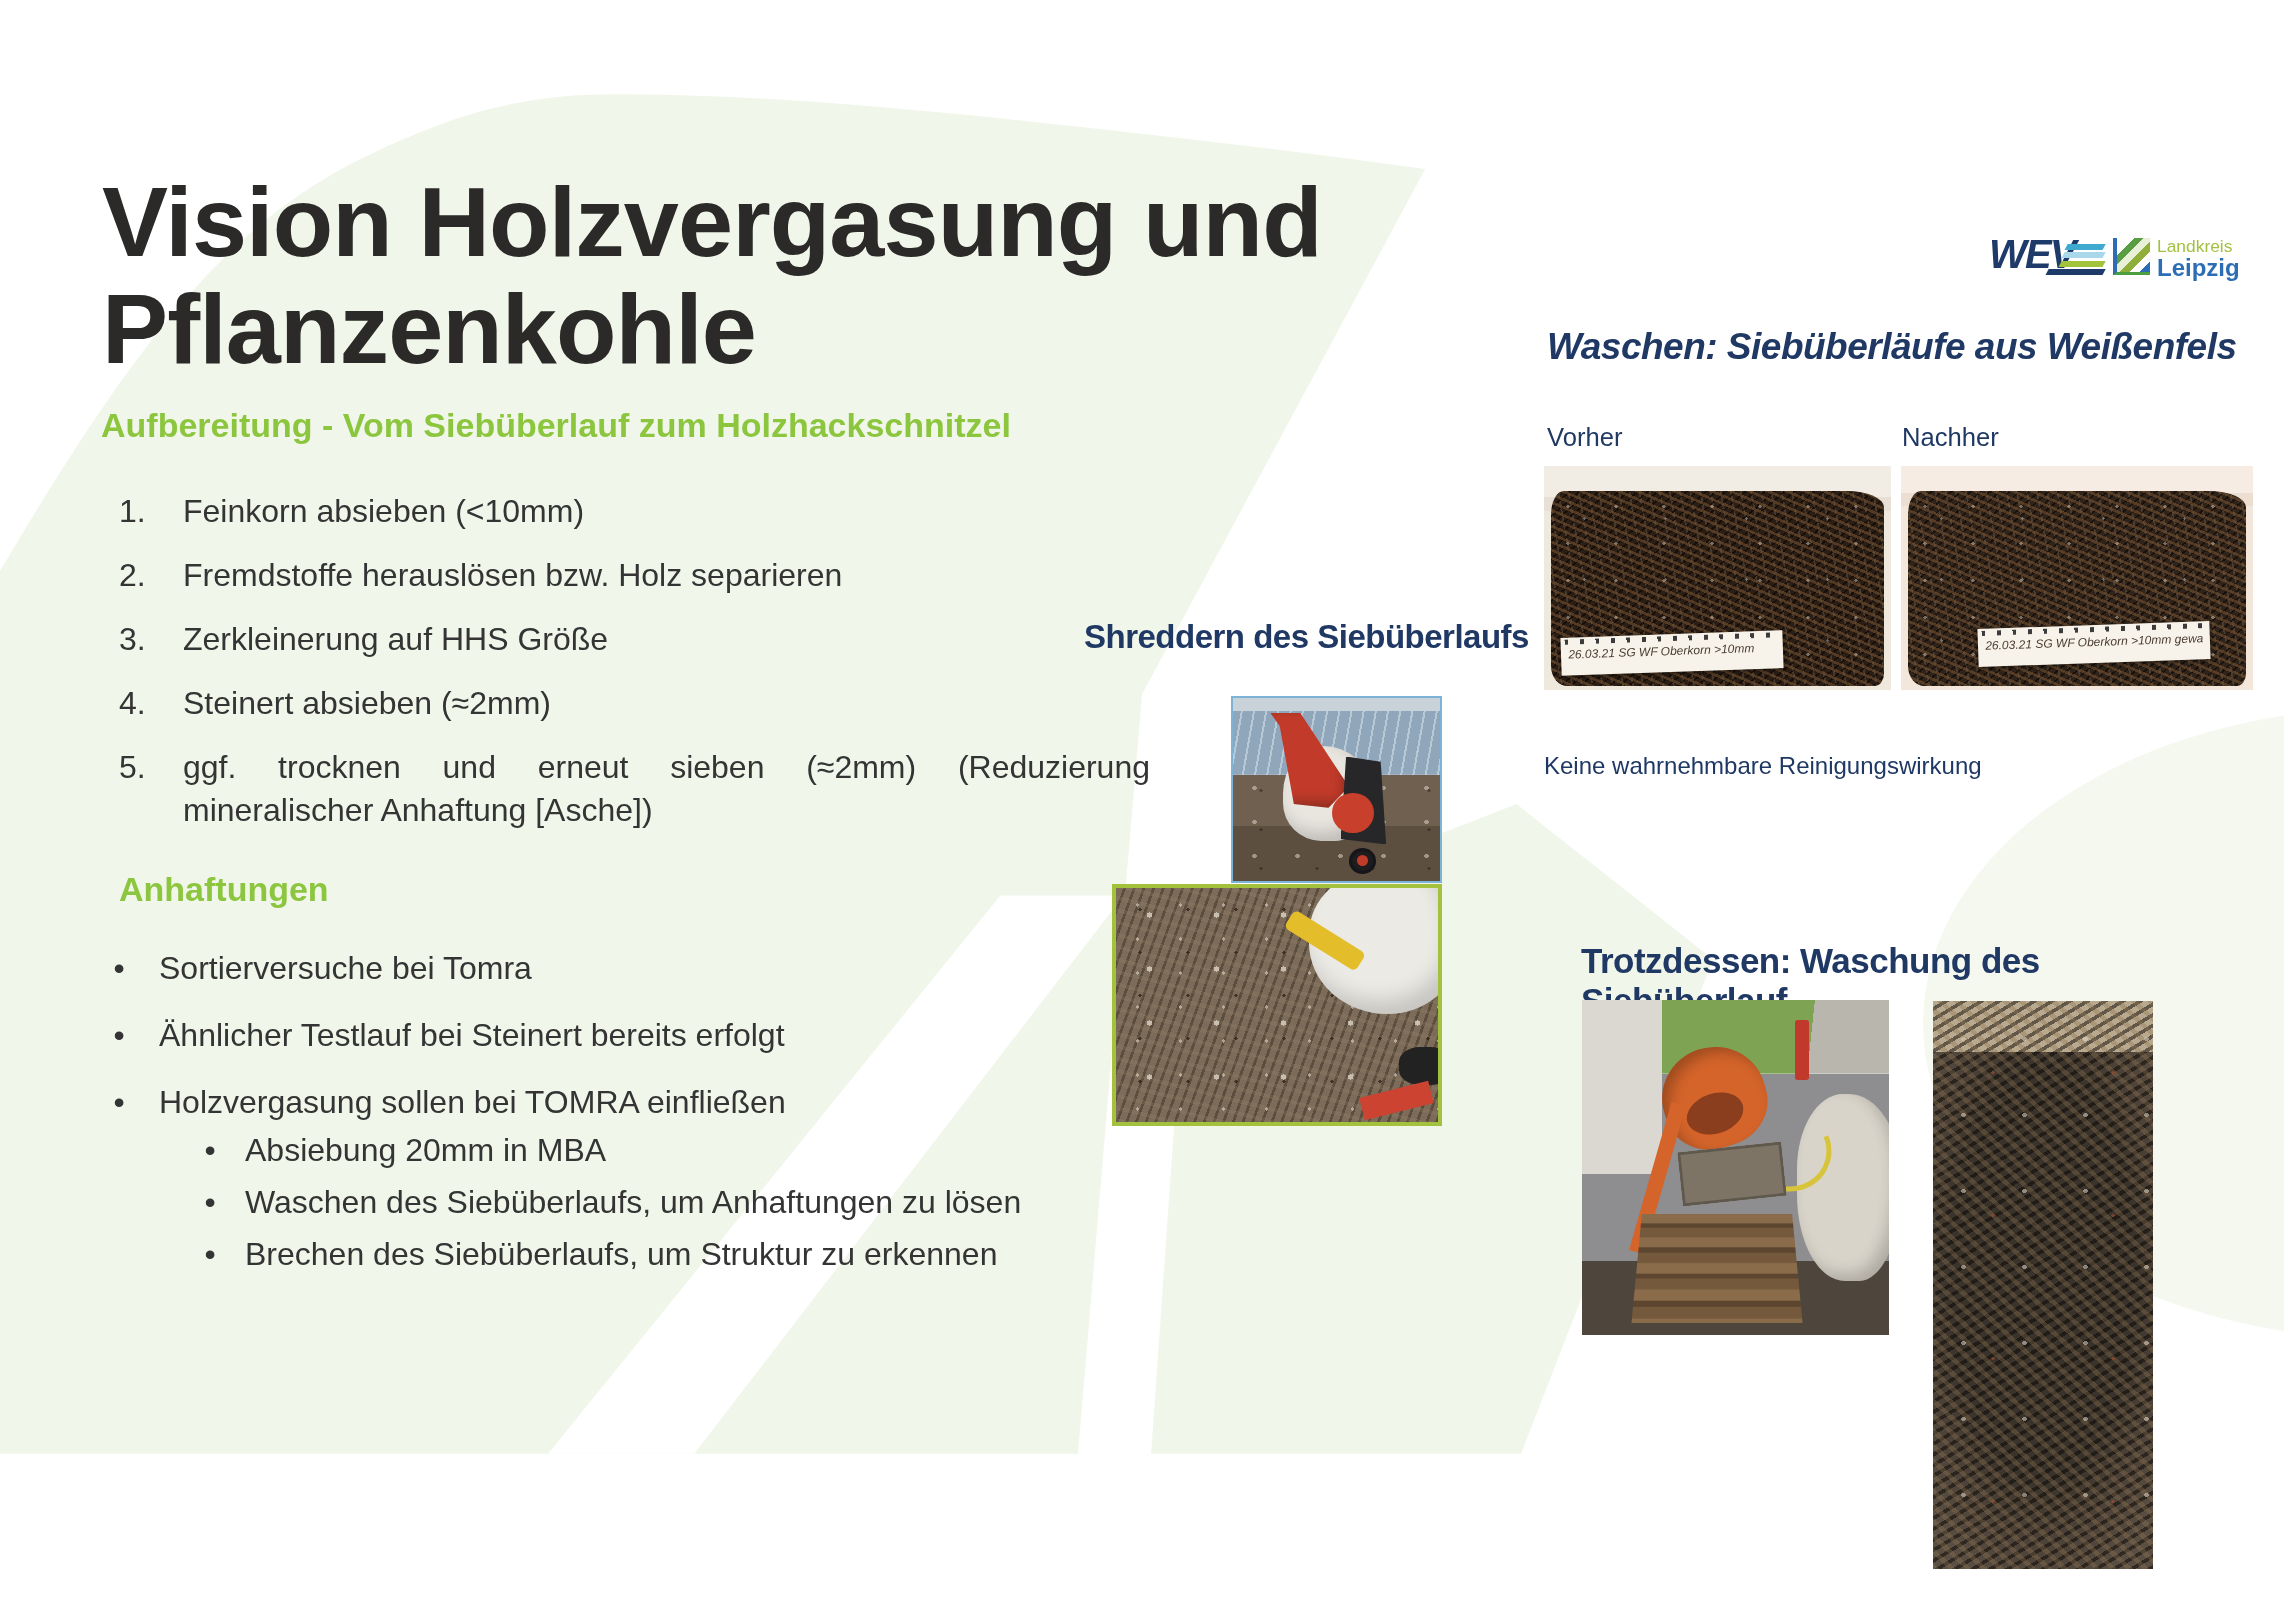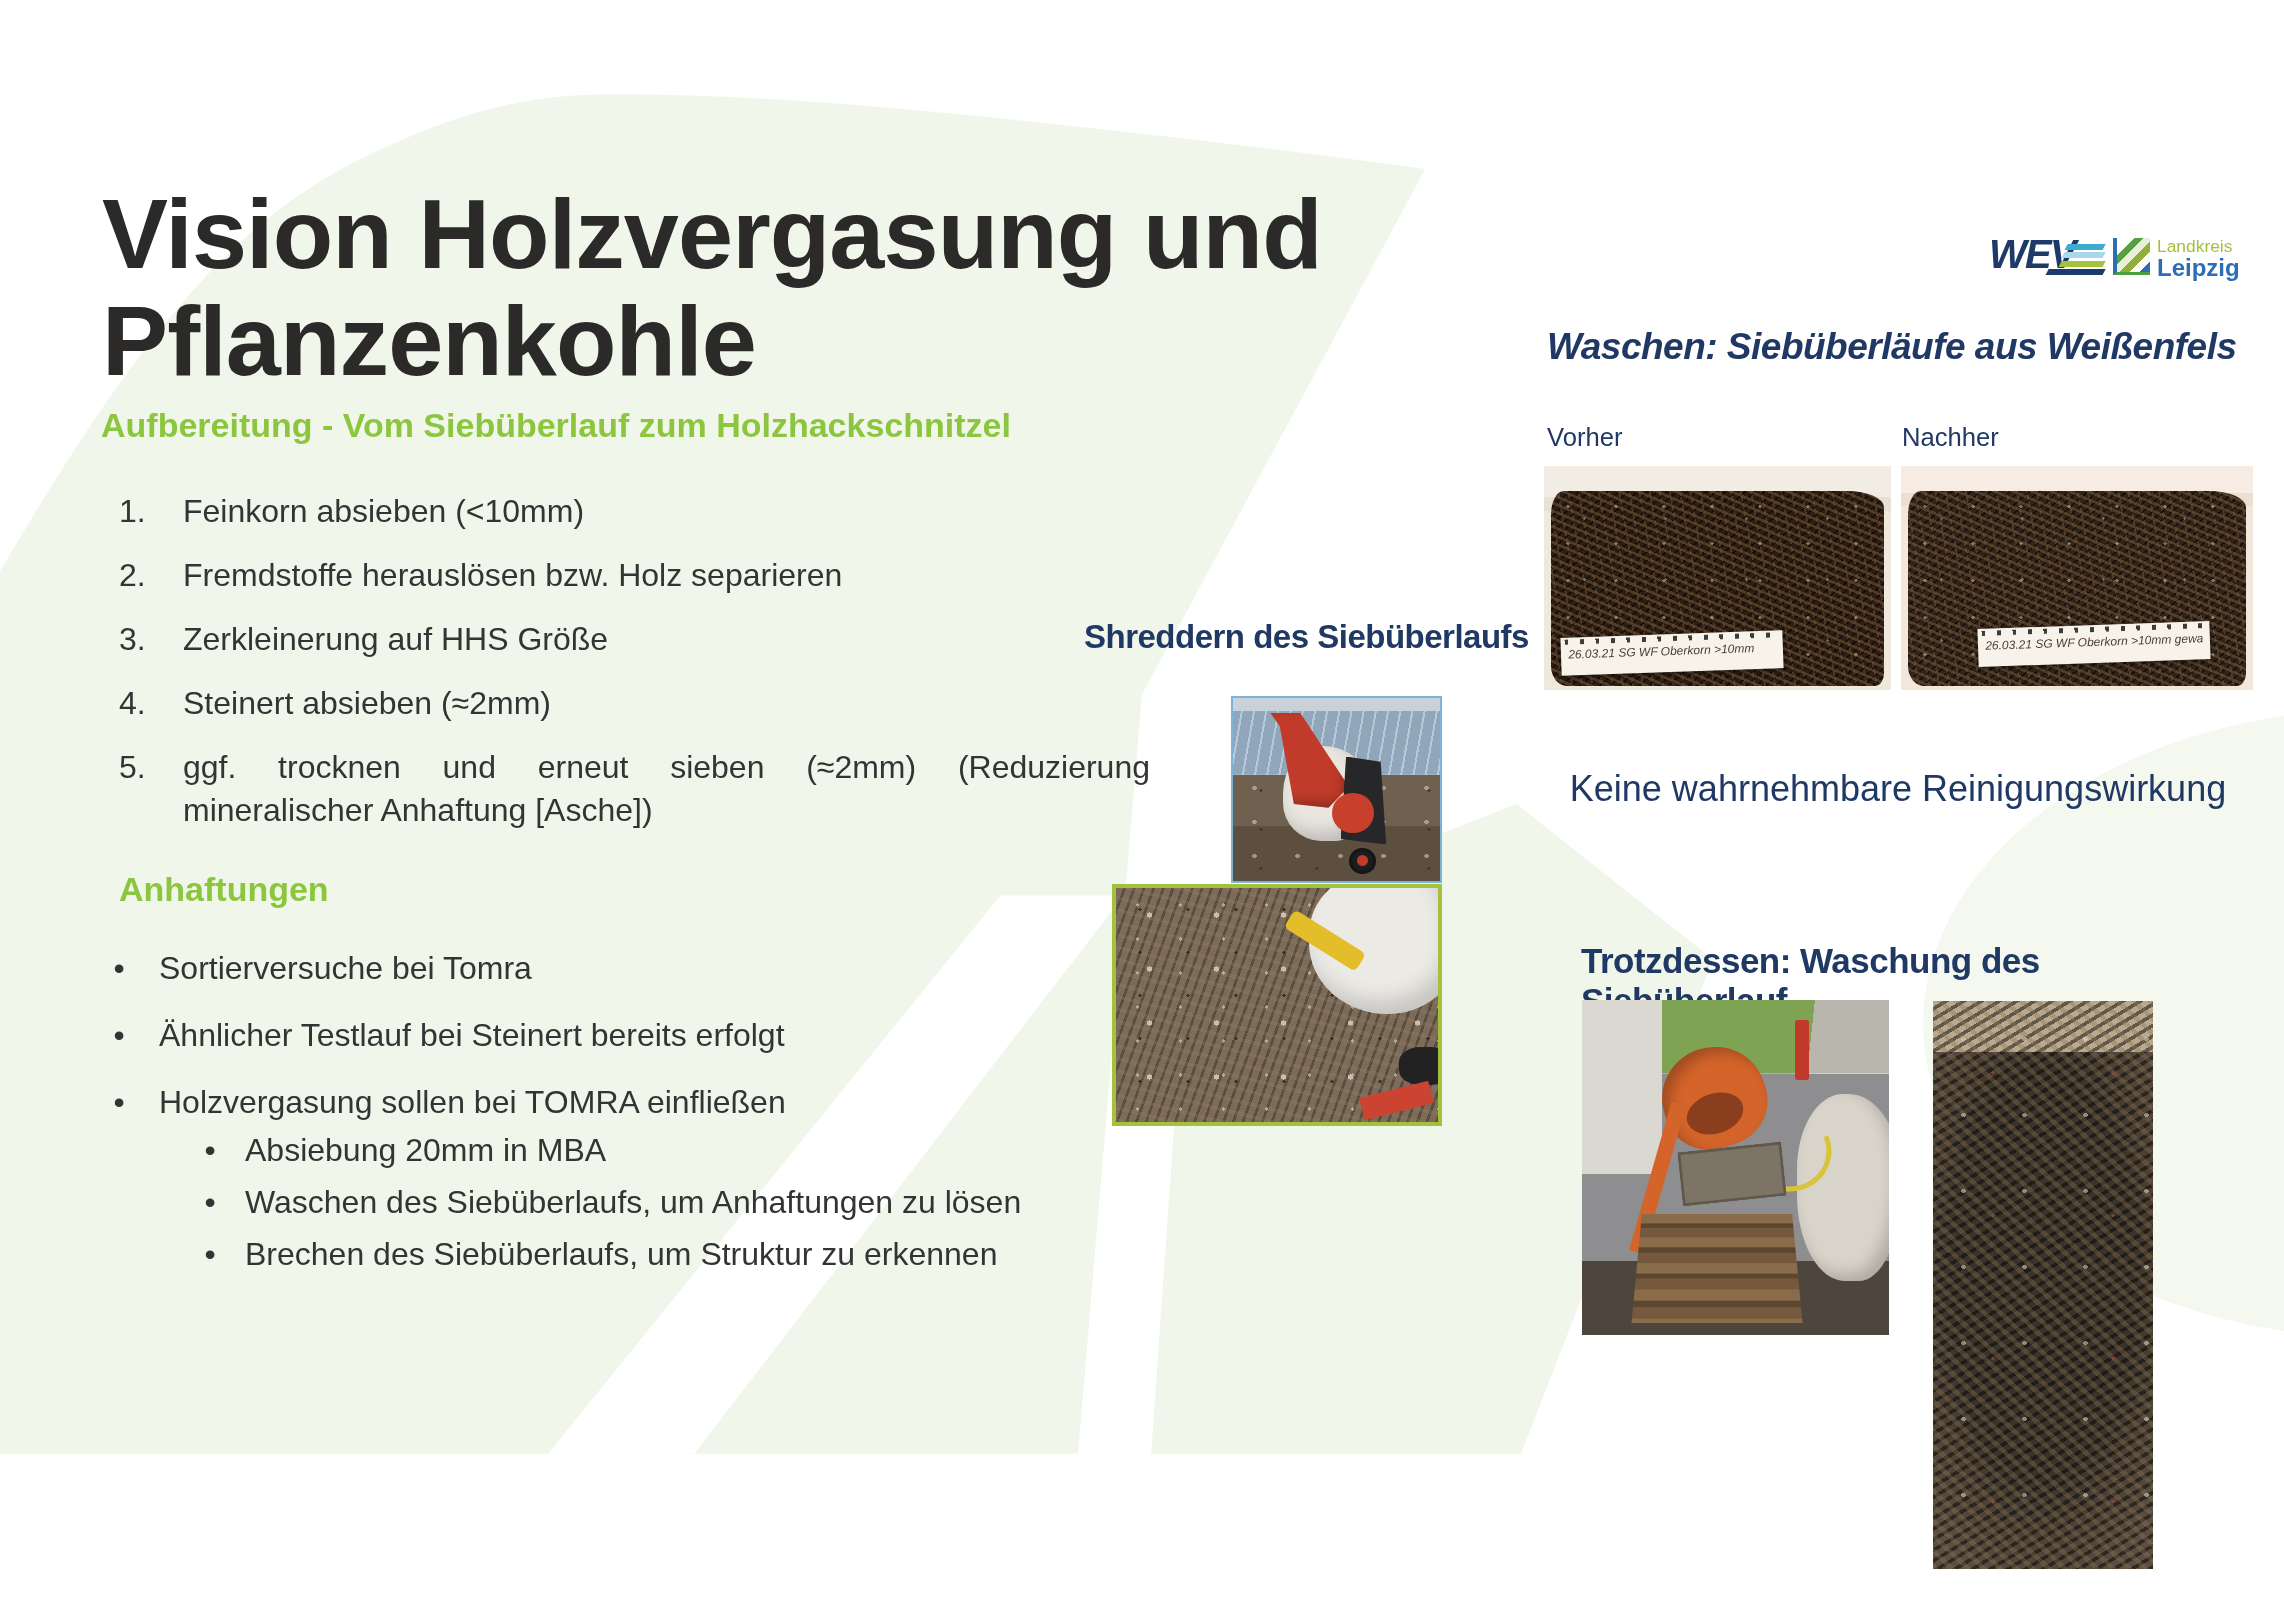--- a/index.html
+++ b/index.html
@@ -5,21 +5,21 @@
   html,body{margin:0;padding:0;background:#888;}
   #slide{
     position:relative;width:2284px;height:1620px;background:#ffffff;
     overflow:hidden;font-family:"Liberation Sans",sans-serif;
   }
   svg.bg{position:absolute;inset:0;z-index:0;}
   .abs{position:absolute;z-index:2;}
 
   
   .title{
-    left:102px;top:180px;width:1553px;
+    left:102px;top:168px;width:1553px;
     font-size:99px;line-height:107px;font-weight:bold;color:#2b2a28;
     letter-spacing:-0.9px;
   }
   .subtitle{
     left:101px;top:406px;font-size:34px;font-weight:bold;color:#8cc63e;
   }
   .numlist{left:119px;top:490px;width:1031px;font-size:32px;line-height:43px;color:#343434;}
   .numrow{display:grid;grid-template-columns:64px 1fr;margin-bottom:21px;}
   .numrow .just{text-align:justify;text-align-last:left;}
   .sect2{left:119px;top:870px;font-size:34px;font-weight:bold;color:#8cc63e;}
@@ -27,21 +27,21 @@
   .brow{display:grid;grid-template-columns:51px 1fr;margin-bottom:24px;}
   .subbullets{left:199px;top:1129px;width:950px;font-size:32px;line-height:43px;color:#343434;}
   .sbrow{display:grid;grid-template-columns:46px 1fr;margin-bottom:9.1px;}
   .dot{text-align:left;padding-left:5.5px;}
 
   .mid-heading{left:1084px;top:618px;width:475px;font-size:33px;font-weight:bold;
     color:#1f3864;letter-spacing:-0.5px;}
   .r-heading{left:1547px;top:326px;width:694px;font-size:37px;font-weight:bold;
     color:#1f3864;letter-spacing:-0.5px;font-style:italic;}
   .r-label{font-size:25.6px;font-weight:normal;color:#1f3864;}
-  .r-note{left:1544px;top:768px;width:708px;text-align:center;font-size:36px;color:#1f3864;}
+  .r-note{left:1544px;top:752px;width:708px;text-align:left;font-size:24px;color:#1f3864;}
   .r-heading2{left:1581px;top:941px;width:667px;font-size:35px;font-weight:bold;
     color:#1f3864;letter-spacing:-0.5px;}
 
   
   .wev{left:1989px;top:236px;width:117px;height:40px;}
   .wev .wtxt{position:absolute;left:0;top:0;font-size:40px;line-height:37px;font-weight:bold;
     font-style:italic;color:#1e3a68;letter-spacing:-1.8px;}
   .wev .stripe{position:absolute;height:6.4px;transform:skewX(-28deg);}
   .wev .s1{left:77px;top:8.2px;width:38px;background:#3fa9d0;}
   .wev .s2{left:74px;top:16.4px;width:41px;background:#a8d8ea;}

